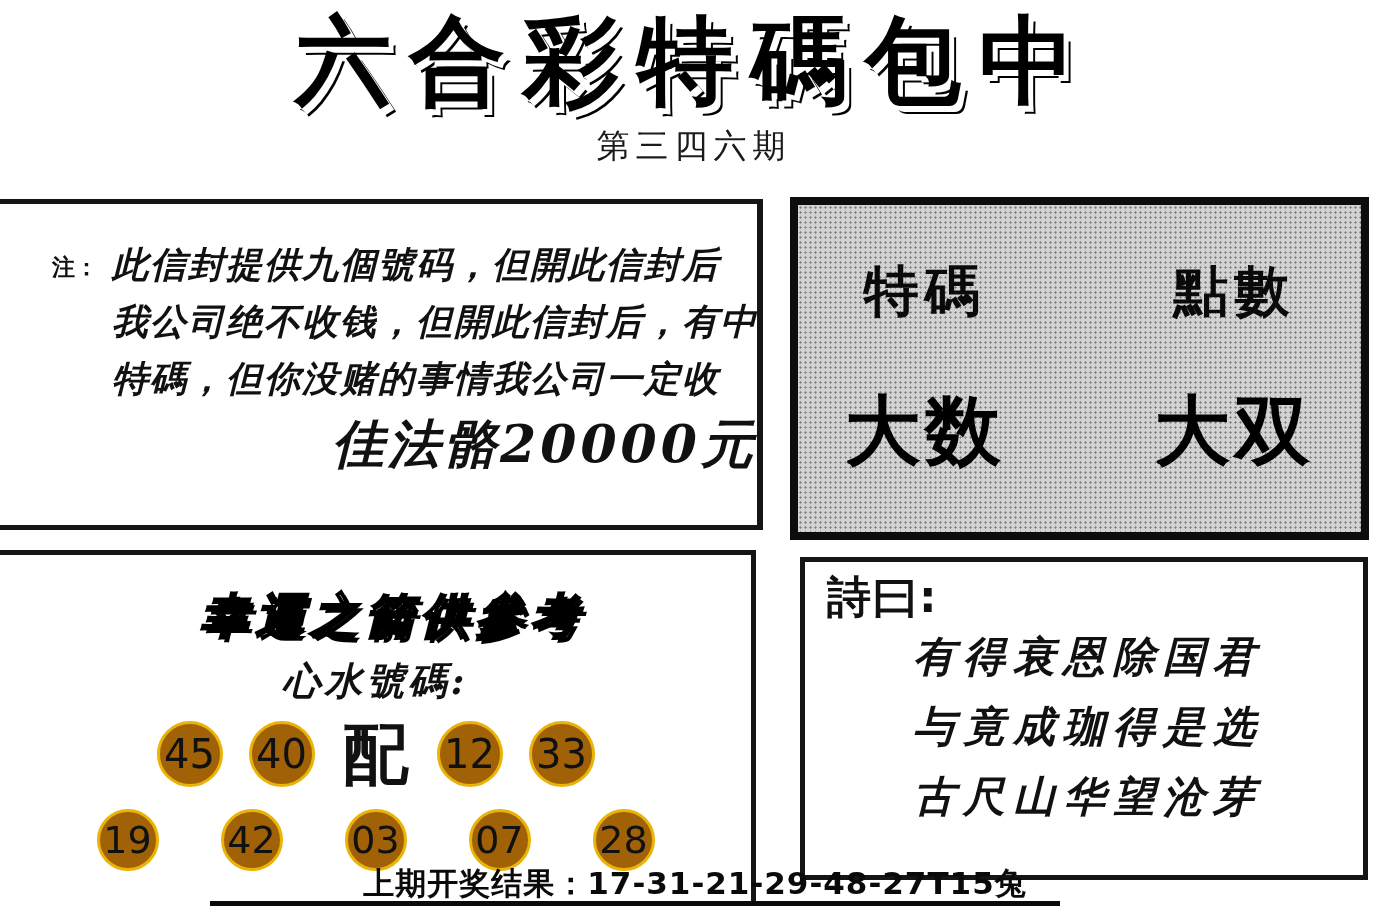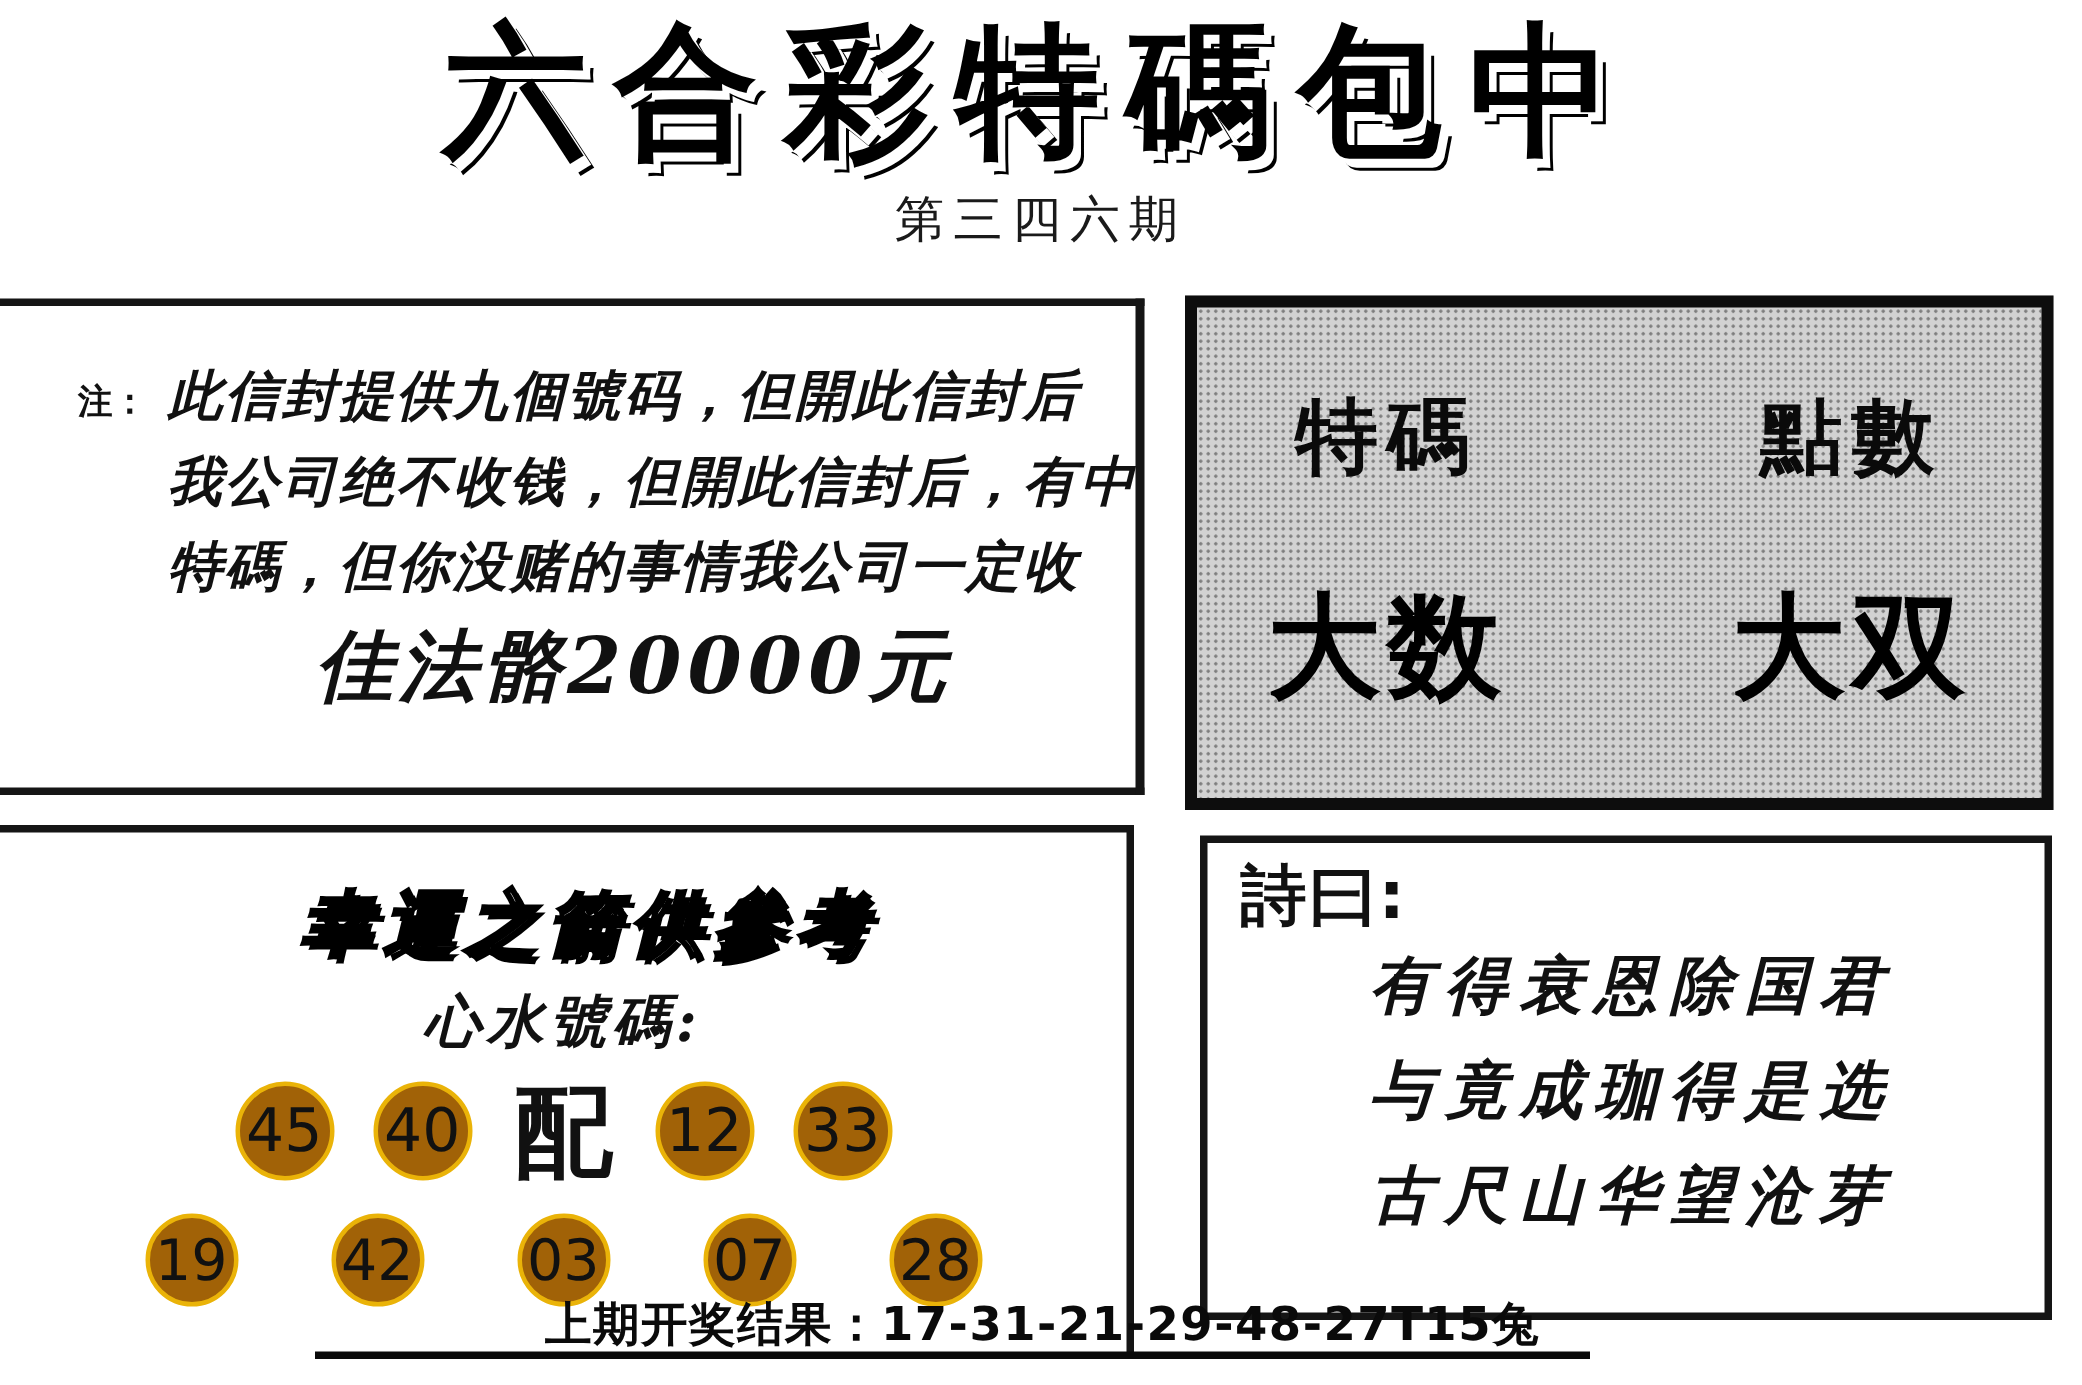--- a/index.html
+++ b/index.html
@@ -36,21 +36,21 @@
     font-family:"DejaVu Serif", serif;
   }
   .note-lines {
     position:absolute; left:112px; top:32px; width:640px;
     font-family:"DejaVu Serif", serif; font-style:italic; font-weight:bold;
     font-size:36px; line-height:57px; letter-spacing:2px;
     white-space:nowrap;
   }
   .guarantee {
     position:absolute; left:0; top:206px; width:100%;
-    padding-left:88px; text-align:center;
+    padding-left:88px; text-align:right;
     font-family:"DejaVu Serif", serif; font-style:italic; font-weight:bold;
     font-size:52px; letter-spacing:4px; white-space:nowrap;
   }
 
   
   .pred-box {
     position:absolute; left:790px; top:197px; width:579px; height:343px;
     border:8px solid #0d0d0d;
     background-color:#d2d2d2;
     background-image: radial-gradient(circle, #7d7d7d 0.9px, rgba(0,0,0,0) 1.3px);

